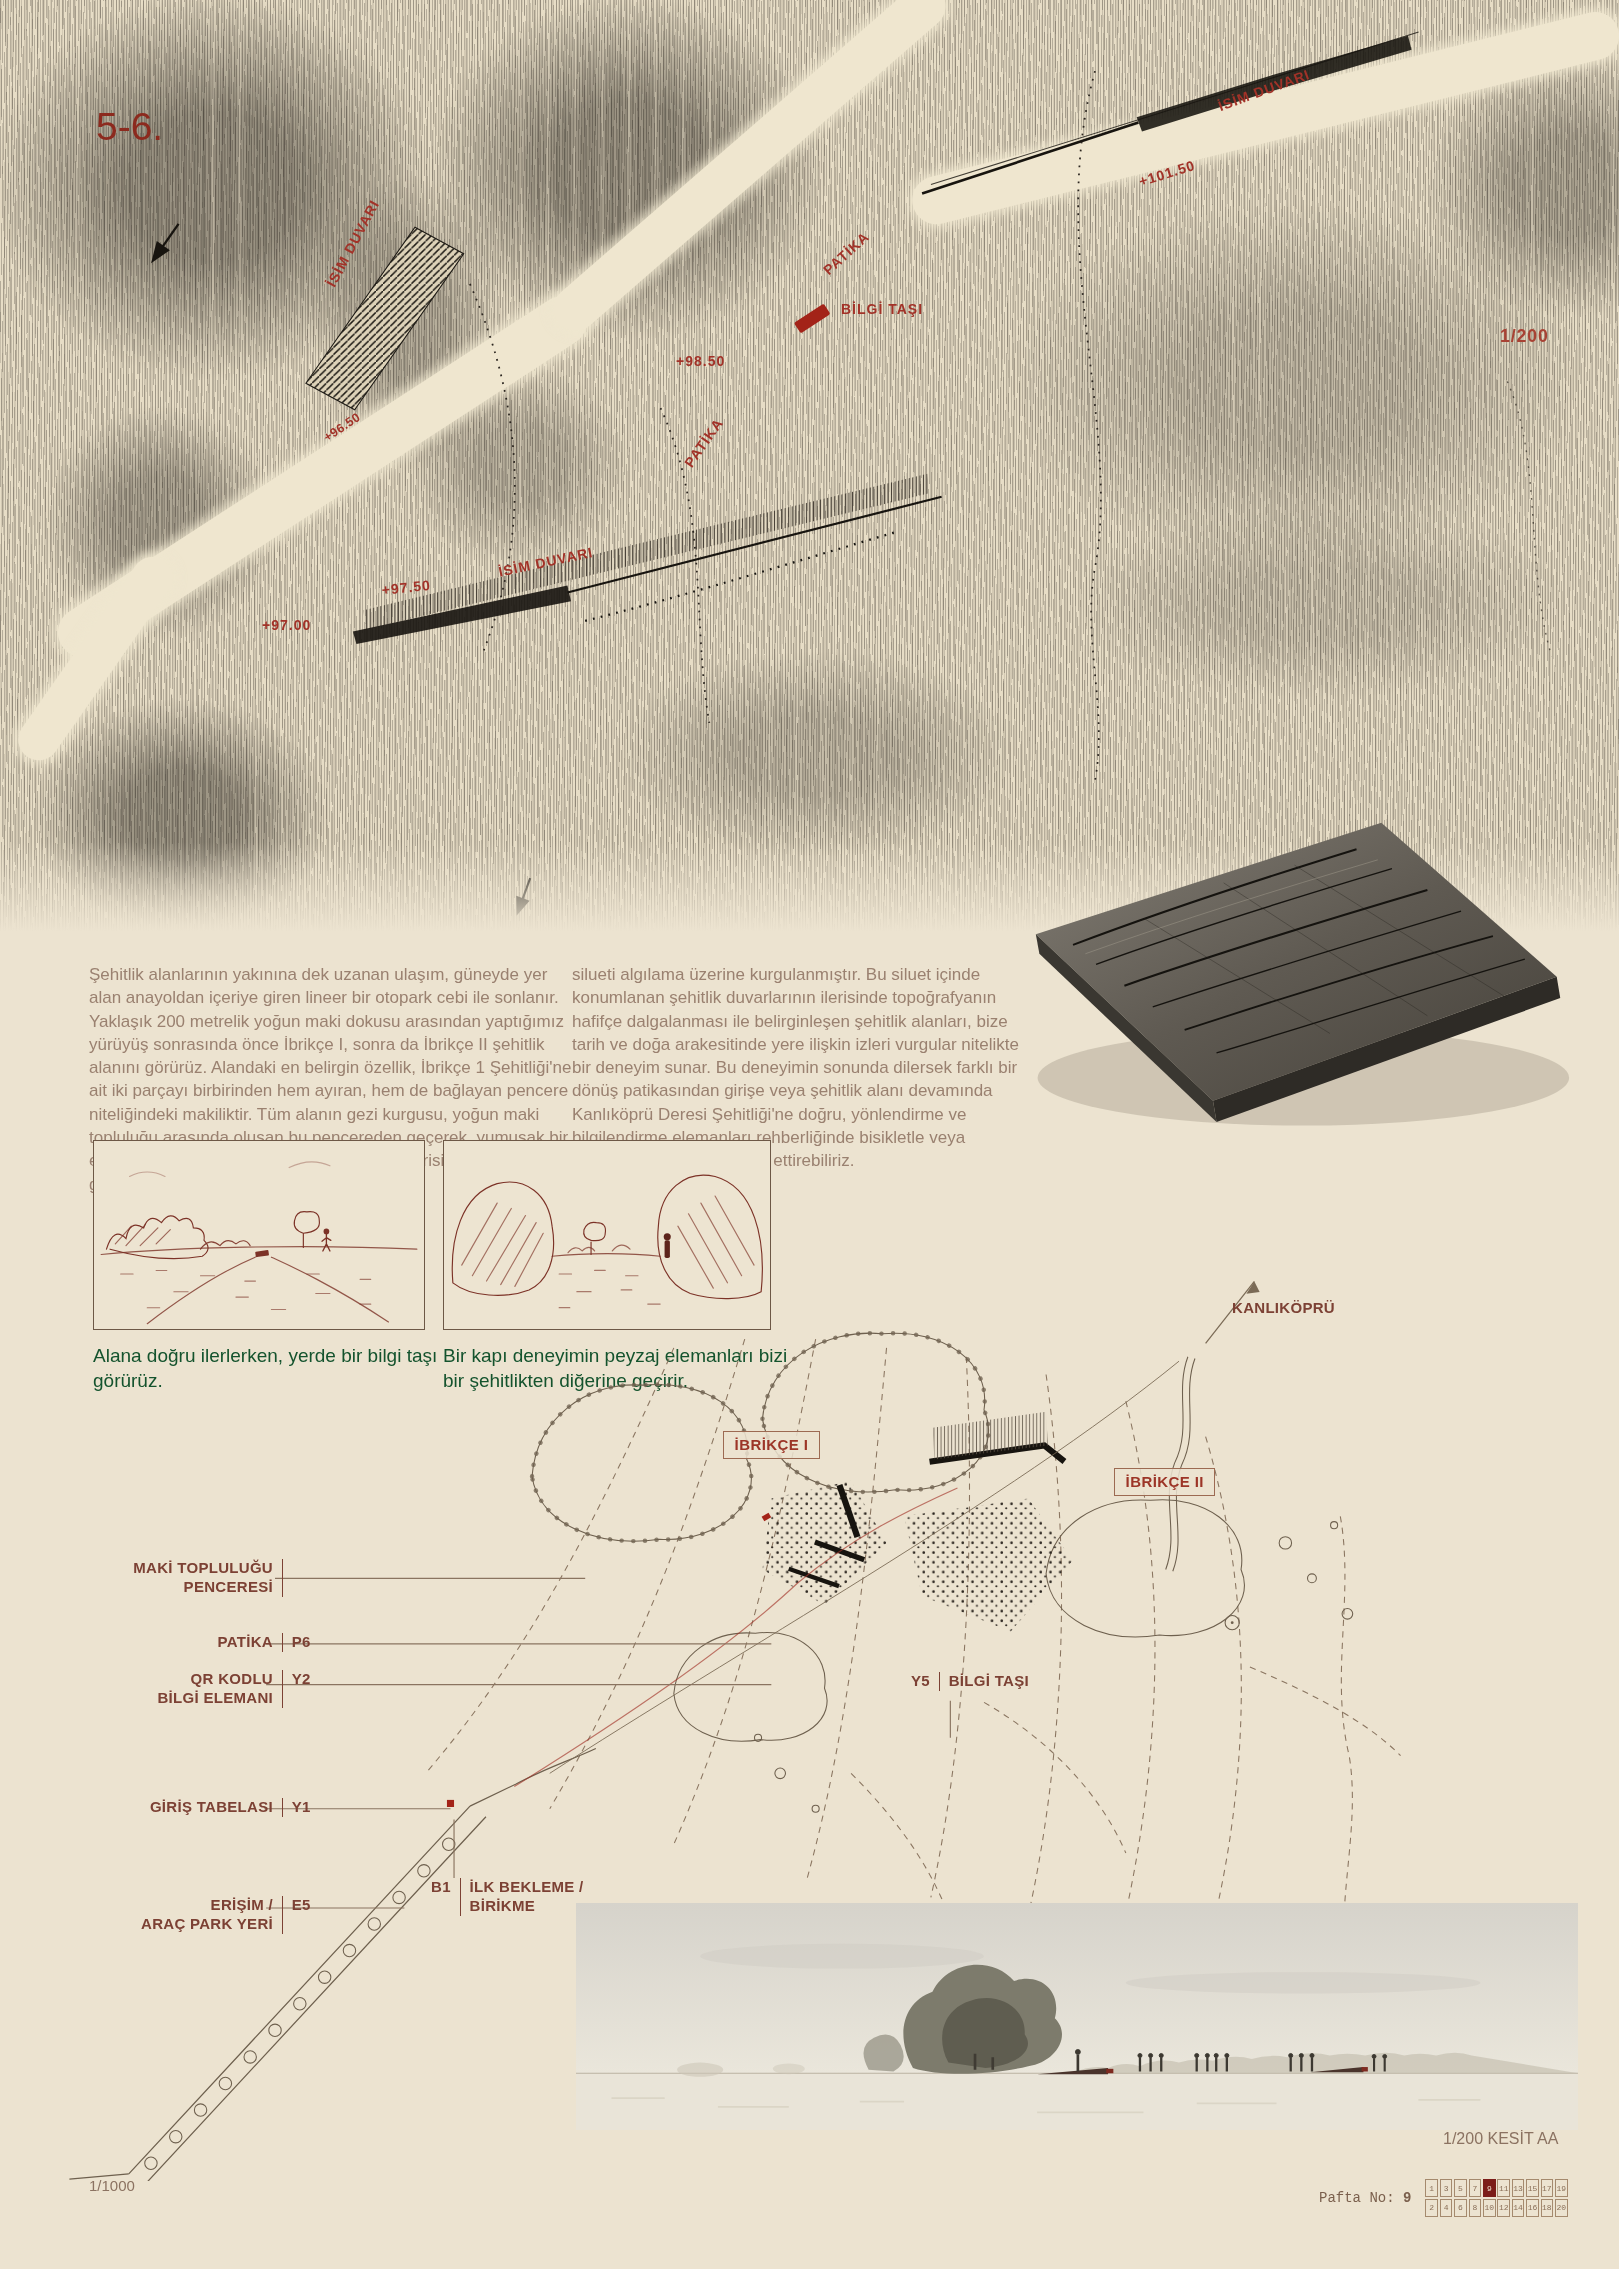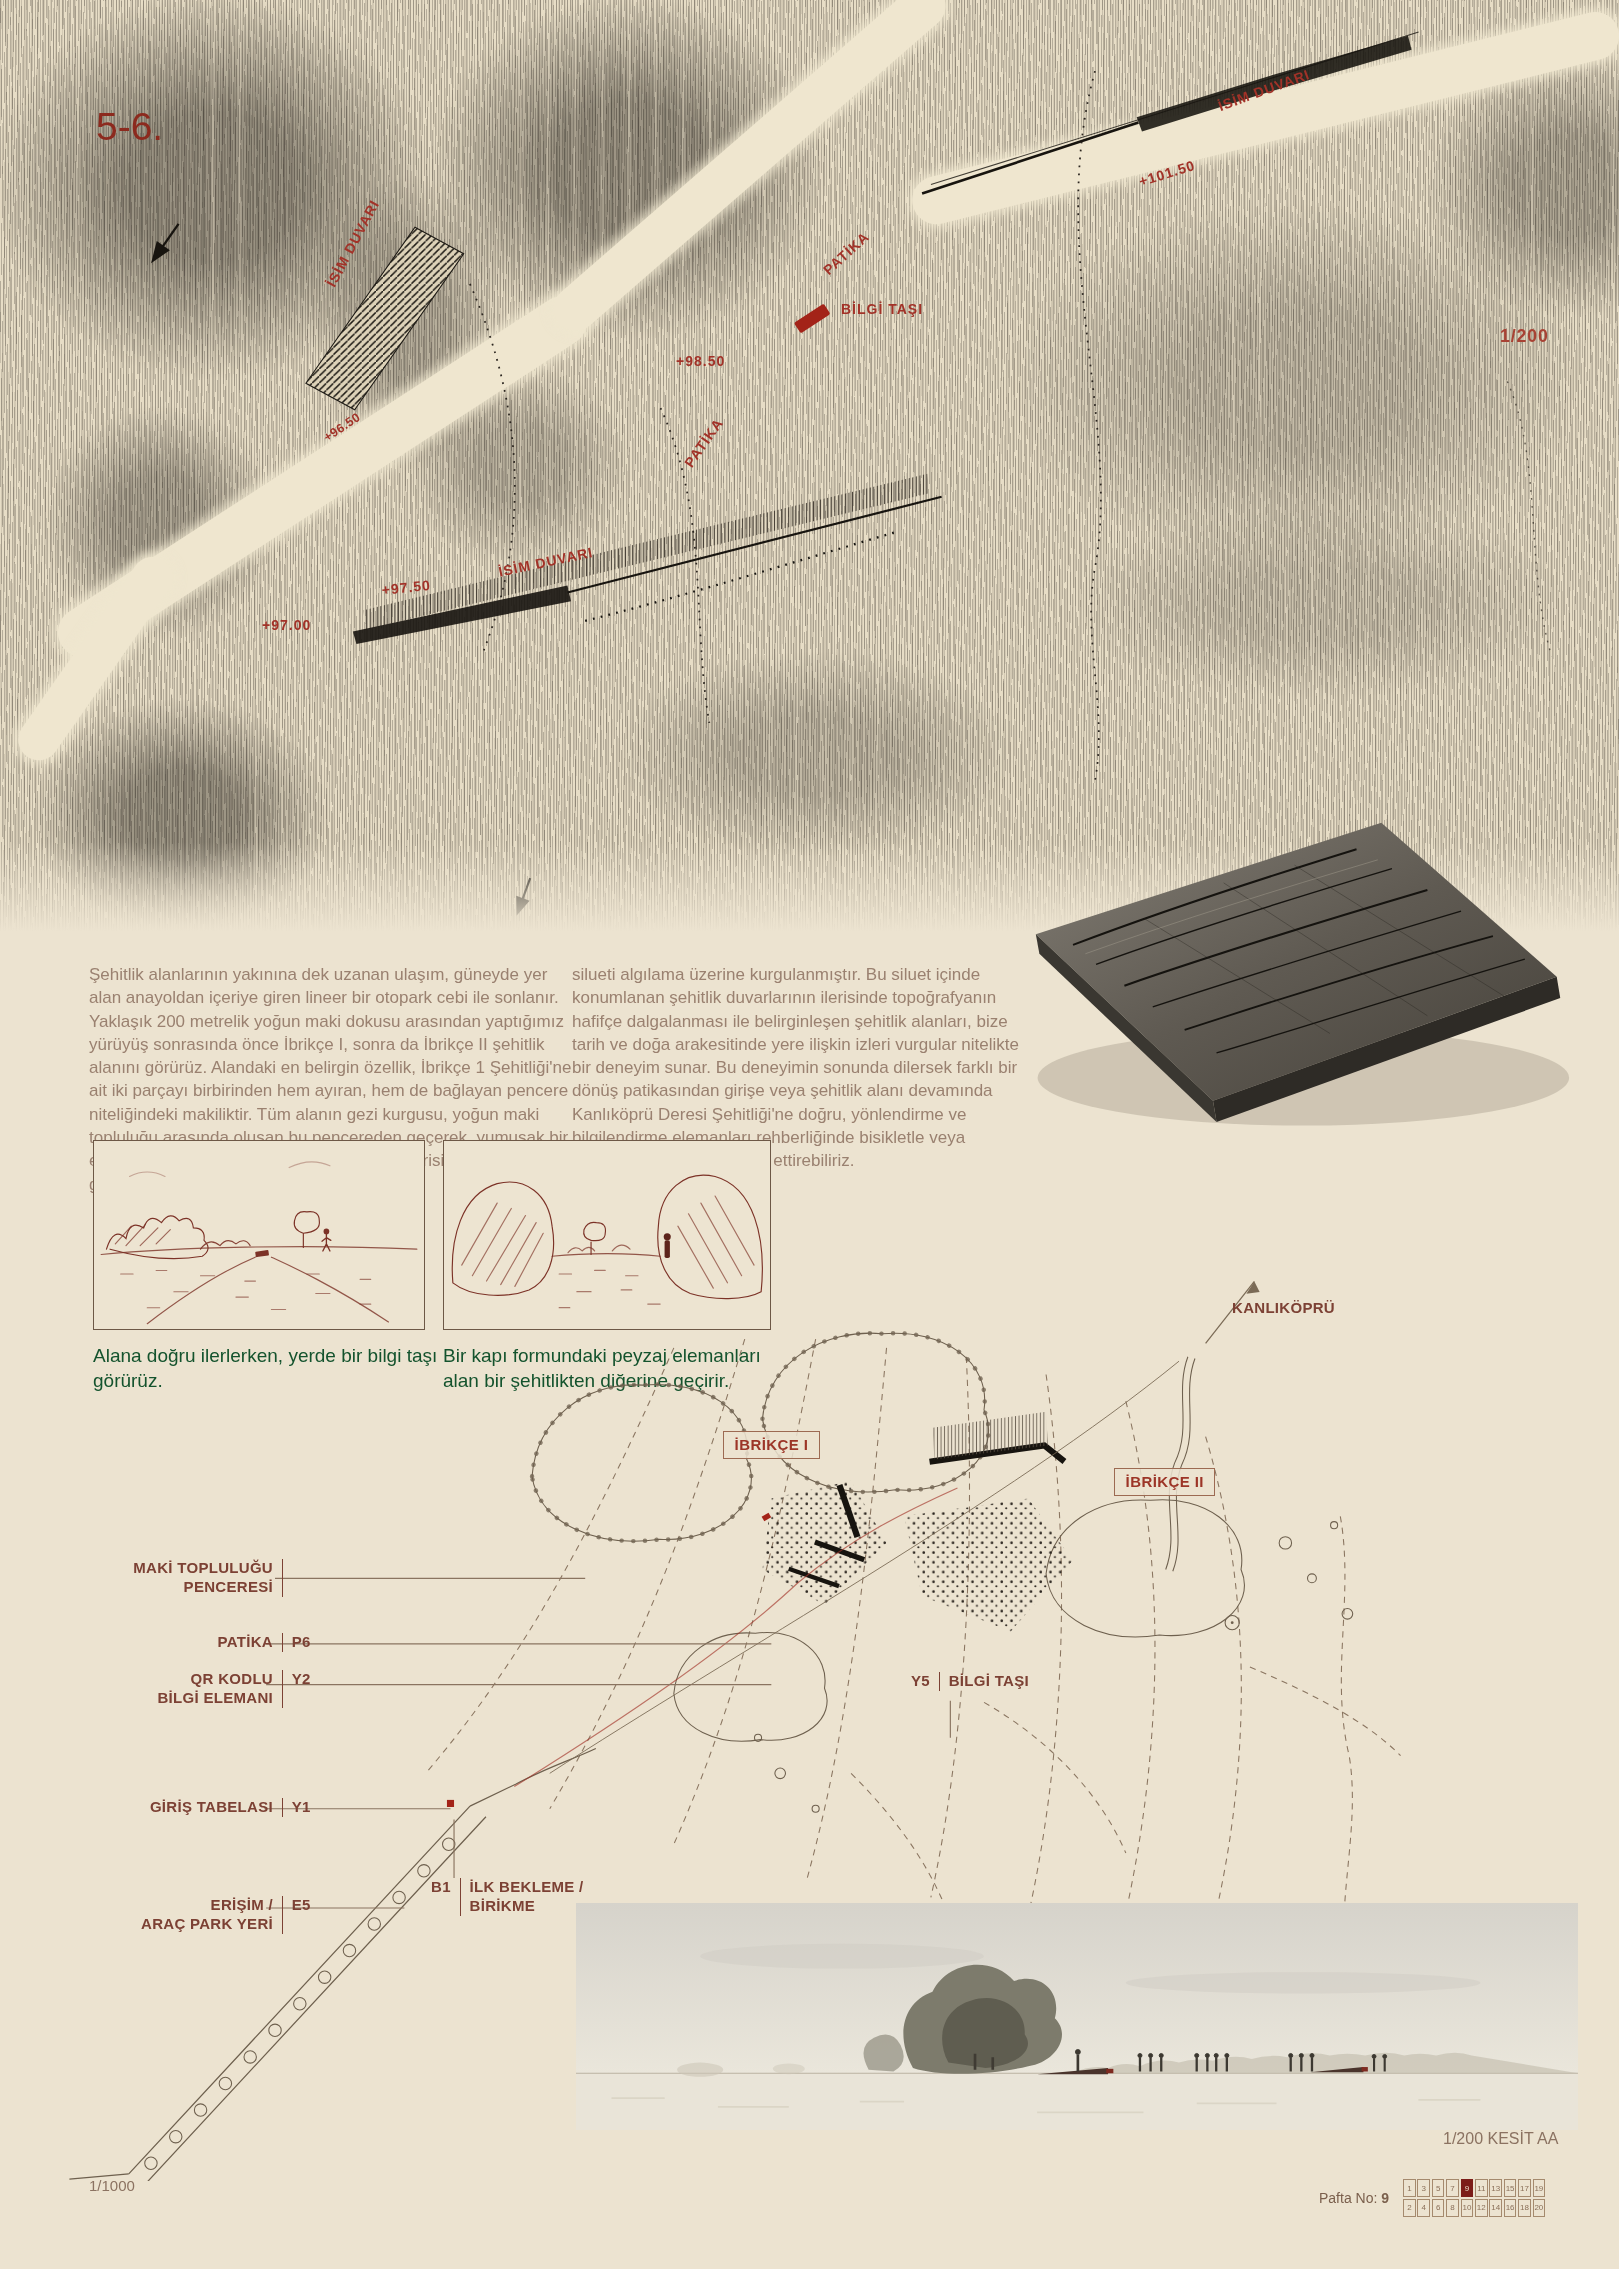--- a/index.html
+++ b/index.html
@@ -55,21 +55,21 @@
   .legend-row.rev .lab { width:auto; border-right:none; text-align:left; padding:0 0 0 8.9px; }
   .plan-box { position:absolute; border:1.8px solid #9c6a52; color:#9c3527; font-weight:700;
     font-size:15px; letter-spacing:0.4px; padding:4.4px 10.6px; background:rgba(236,227,208,.85); }
   .map-label { position:absolute; color:#7c4134; font-weight:700; font-size:15px; letter-spacing:0.3px; }
 
   
   .section-strip { position:absolute; left:576px; top:1903px; }
 
   
   .scale-note { position:absolute; color:#8b7261; font-size:15px; }
-  .pafta { position:absolute; left:1319px; top:2179px; display:flex; align-items:center; gap:14px; }
+  .pafta { position:absolute; left:1319px; top:2179px; display:flex; align-items:center; gap:14px;font-family:Liberation Mono, monospace; }
   .pafta-label { color:#7a5f4c; font-size:14px; white-space:nowrap; }
   .pafta-label b { font-weight:700; }
   .pafta-grid { display:flex; flex-direction:column; gap:1.8px; }
   .pafta-row { display:flex; gap:1.8px; }
   .pafta-cell { width:10.6px; height:16px; border:0.9px solid #a58a6e; color:#8a6f58;
     font-size:8px; display:flex; align-items:center; justify-content:center; }
   .pafta-cell.active { background:#7c1d19; border-color:#7c1d19; color:#ecdfca; }
 </style>
 </head>
 <body>
@@ -204,21 +204,21 @@
         <path d="M122,130 C160,126 210,126 244,130" opacity=".8"></path>
         <path d="M140,126 q8,-10 16,-2 q8,-8 14,0 M190,124 q10,-12 20,-2" opacity=".7"></path>
         <path d="M166,128 v-14 M166,112 q-10,-2 -8,-12 q4,-10 14,-8 q12,0 10,12 q0,10 -16,8"></path>
         <path d="M130,150 h14 M170,146 h12 M205,152 h14 M150,170 h16 M200,168 h12 M130,188 h12 M230,184 h14" opacity=".6"></path>
       </g>
       <circle cx="252" cy="108" r="4" fill="#5d241b"></circle>
       <rect x="249" y="112" width="6" height="20" rx="2" fill="#5d241b"></rect>
     </svg>
   </div>
   <div class="caption" style="left:93px;top:1344px;width:346px">Alana doğru ilerlerken, yerde bir bilgi taşı görürüz.</div>
-  <div class="caption" style="left:443px;top:1344px;width:346px">Bir kapı formundaki peyzaj elemanları alan bir şehitlikten diğerine geçirir.</div>
+  <div class="caption" style="left:443px;top:1344px;width:346px">Bir kapı deneyimin peyzaj elemanları bizi bir şehitlikten diğerine geçirir.</div>
 
   <svg class="siteplan-svg" width="1543" height="904" viewBox="0 0 1740 1020">
     <defs>
       <pattern id="vdots" width="11" height="11" patternUnits="userSpaceOnUse">
         <circle cx="3" cy="3" r="1.5" fill="#2a241e"></circle>
           <circle cx="8" cy="8" r="1.2" fill="#2a241e"></circle>
       </pattern>
       <pattern id="hatchVs" width="4" height="40" patternUnits="userSpaceOnUse">
         <line x1="1.5" y1="0" x2="1.5" y2="40" stroke="#5c5245" stroke-width="1.1"></line>
       </pattern>

